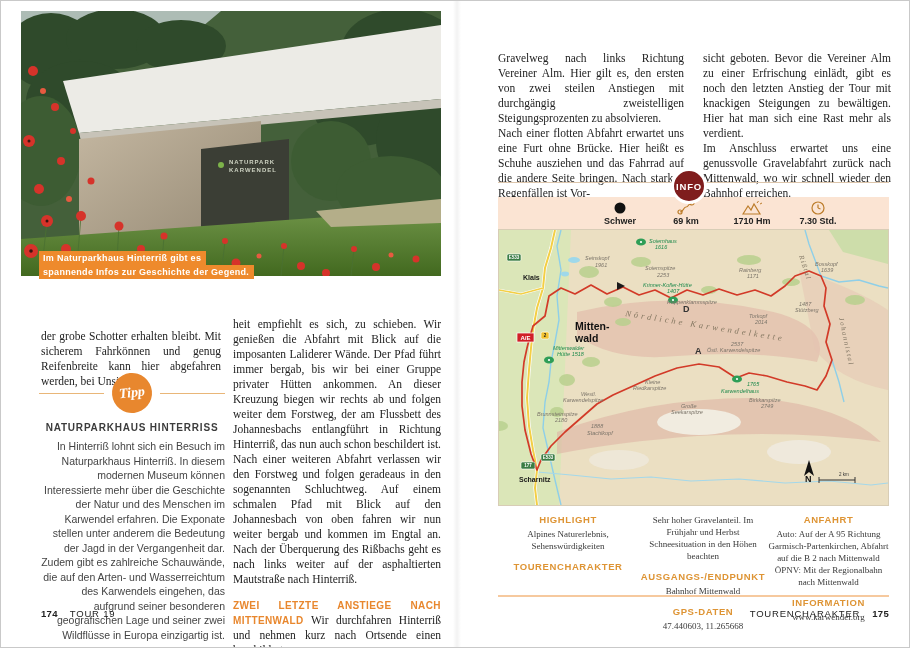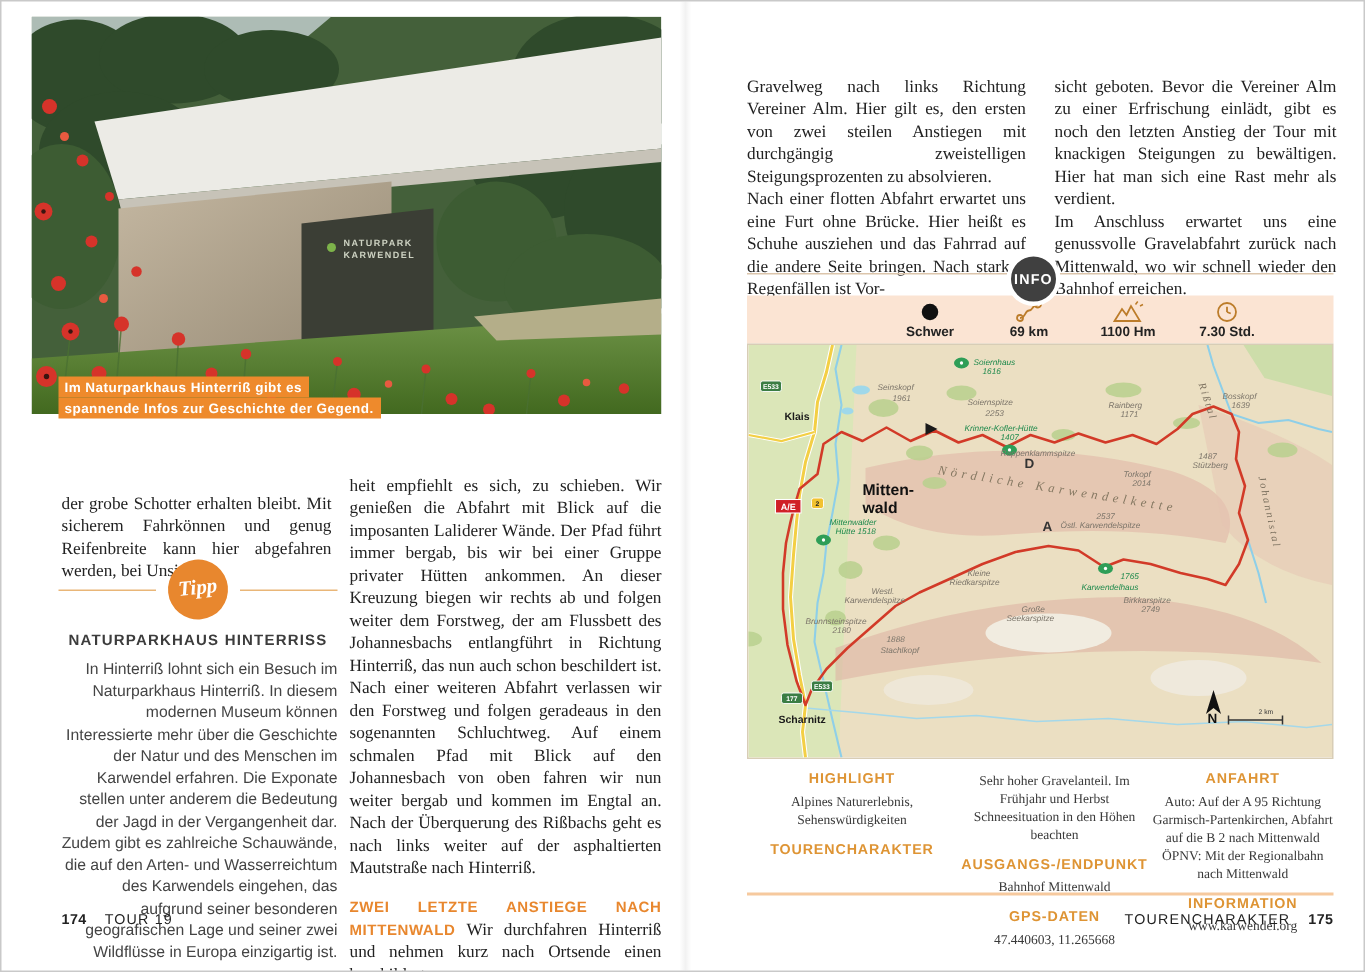--- a/index.html
+++ b/index.html
@@ -24,21 +24,21 @@
   
   .tipp{position:absolute;left:38px;top:372px;width:186px;text-align:center;}
   .tipp-head{display:flex;align-items:center;justify-content:center;gap:8px;}
   .tipp-rule{flex:1;height:1px;background:#e9b678;}
   .tipp-badge{width:40px;height:40px;border-radius:50%;background:#e8872e;color:#fff;display:flex;align-items:center;justify-content:center;font-family:"Liberation Serif",serif;font-style:italic;font-weight:bold;font-size:14px;transform:rotate(-6deg);}
   .tipp-title{margin-top:9px;font-size:10px;font-weight:bold;letter-spacing:.8px;color:#3c3c3c;}
   .tipp-text{margin-top:6px;font-size:10.5px;line-height:14.5px;color:#444;text-align:right;}
 
   
   .info-line{position:absolute;left:497px;top:181px;width:391px;height:1px;background:#dcc5ab;}
-  .info-badge{position:absolute;left:670px;top:167px;width:30px;height:30px;border-radius:50%;background:#404040;color:#fff;font-size:9.5px;font-weight:bold;letter-spacing:.8px;display:flex;align-items:center;justify-content:center;z-index:2;border:3px solid #fff;}
+  .info-badge{position:absolute;left:670px;top:167px;width:30px;height:30px;border-radius:50%;background:#7f1d1d;color:#fff;font-size:9.5px;font-weight:bold;letter-spacing:.8px;display:flex;align-items:center;justify-content:center;z-index:2;border:3px solid #fff;}
   .stats{position:absolute;left:497px;top:196px;width:391px;height:32px;background:#fbe4d3;display:flex;align-items:center;padding-left:100px;gap:22px;box-sizing:border-box;}
   .stat{display:flex;flex-direction:column;align-items:center;min-width:44px;}
   .stat .ic{height:15px;display:flex;align-items:center;}
   .stat .lb{font-size:9px;font-weight:bold;color:#222;margin-top:1px;}
 
   
   .map{position:absolute;left:497px;top:228px;width:391px;height:277px;border:1px solid #d8cdb6;box-sizing:border-box;}
   .ml-town{font:bold 7px "Liberation Sans",sans-serif;fill:#1a1a1a;}
   .ml-town-lg{font:bold 10.5px "Liberation Sans",sans-serif;fill:#111;}
   .ml-peak{font:italic 5.5px "Liberation Sans",sans-serif;fill:#7c756a;}
@@ -220,21 +220,21 @@
       </span>
       <span class="lb">69 km</span>
     </div>
     <div class="stat">
       <span class="ic">
         <svg width="22" height="16" fill="none" stroke="#bc7c2a" stroke-width="1.2">
           <path d="M2,14 L7,6 L10,10 L13,4 L19,14 Z"></path>
           <path d="M16,3 l1.5,-2 M19,4 l2,-1" stroke-width="1"></path>
         </svg>
       </span>
-      <span class="lb">1100 Hm</span>
+      <span class="lb">1710 Hm</span>
     </div>
     <div class="stat">
       <span class="ic">
         <svg width="16" height="16" fill="none" stroke="#bc7c2a" stroke-width="1.2">
           <circle cx="8" cy="8" r="6"></circle>
             <path d="M8,8 L8,4.5 M8,8 L10.5,9"></path>
         </svg>
       </span>
       <span class="lb">7.30 Std.</span>
     </div>

